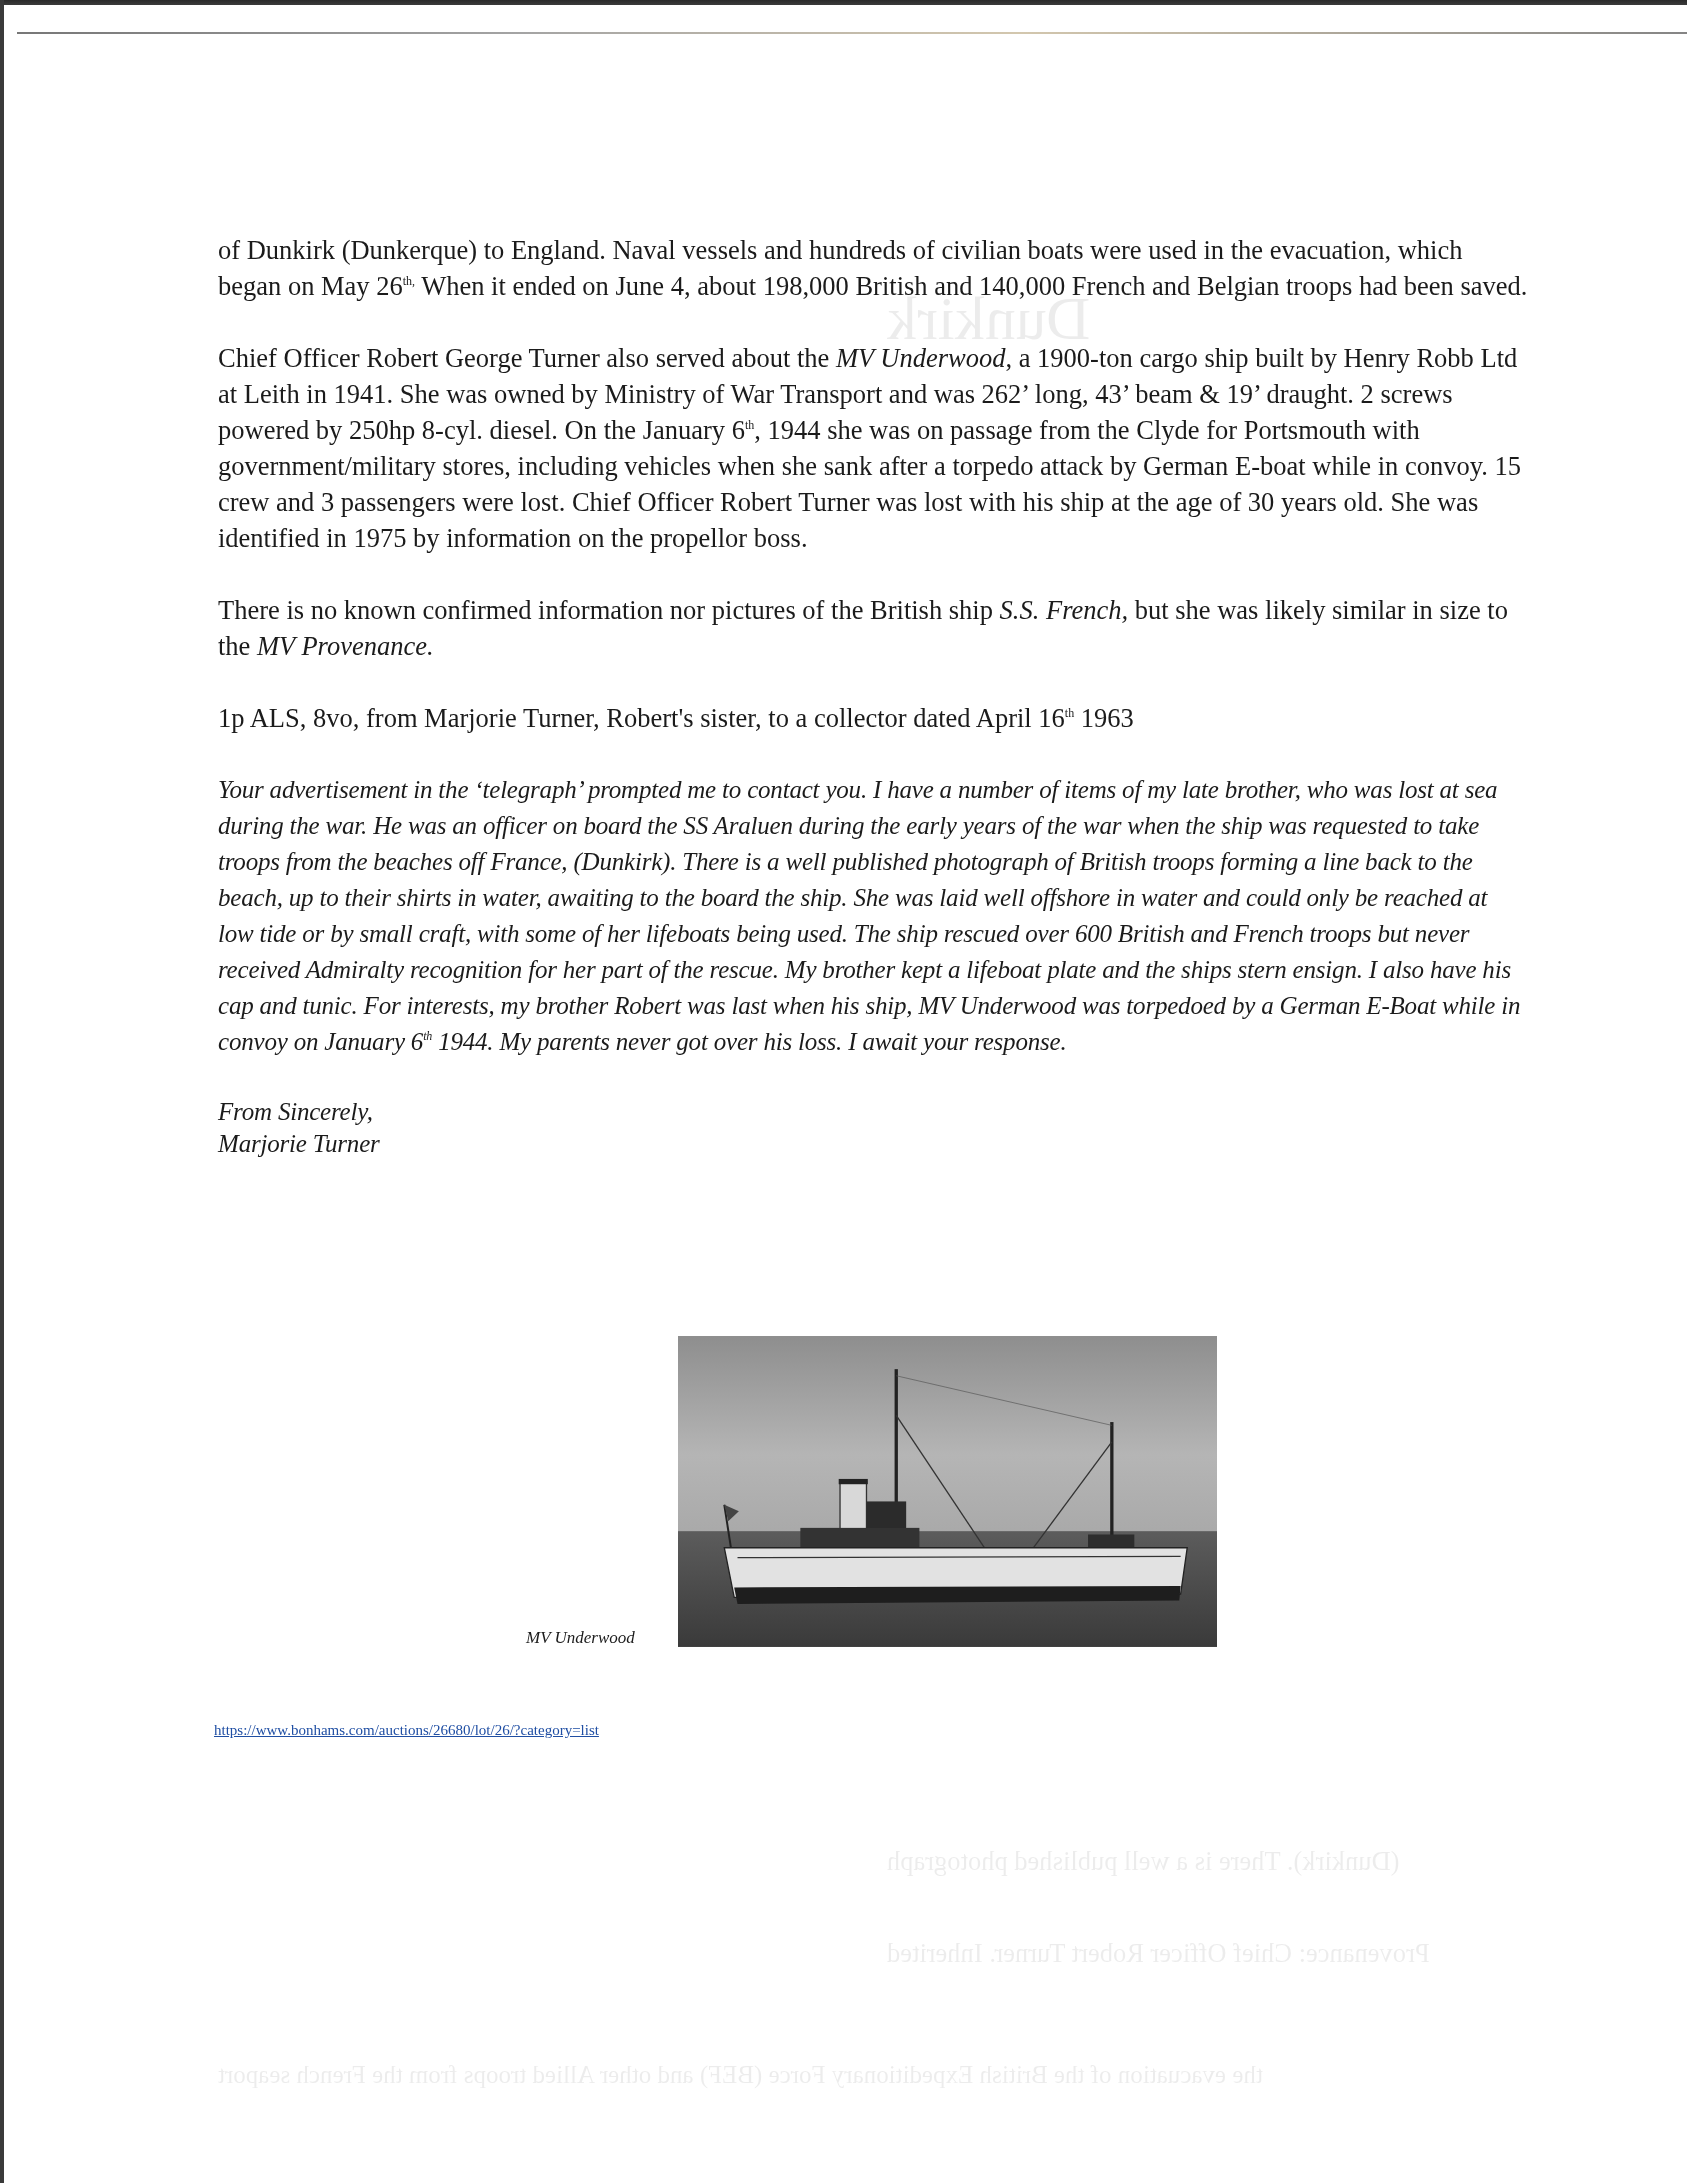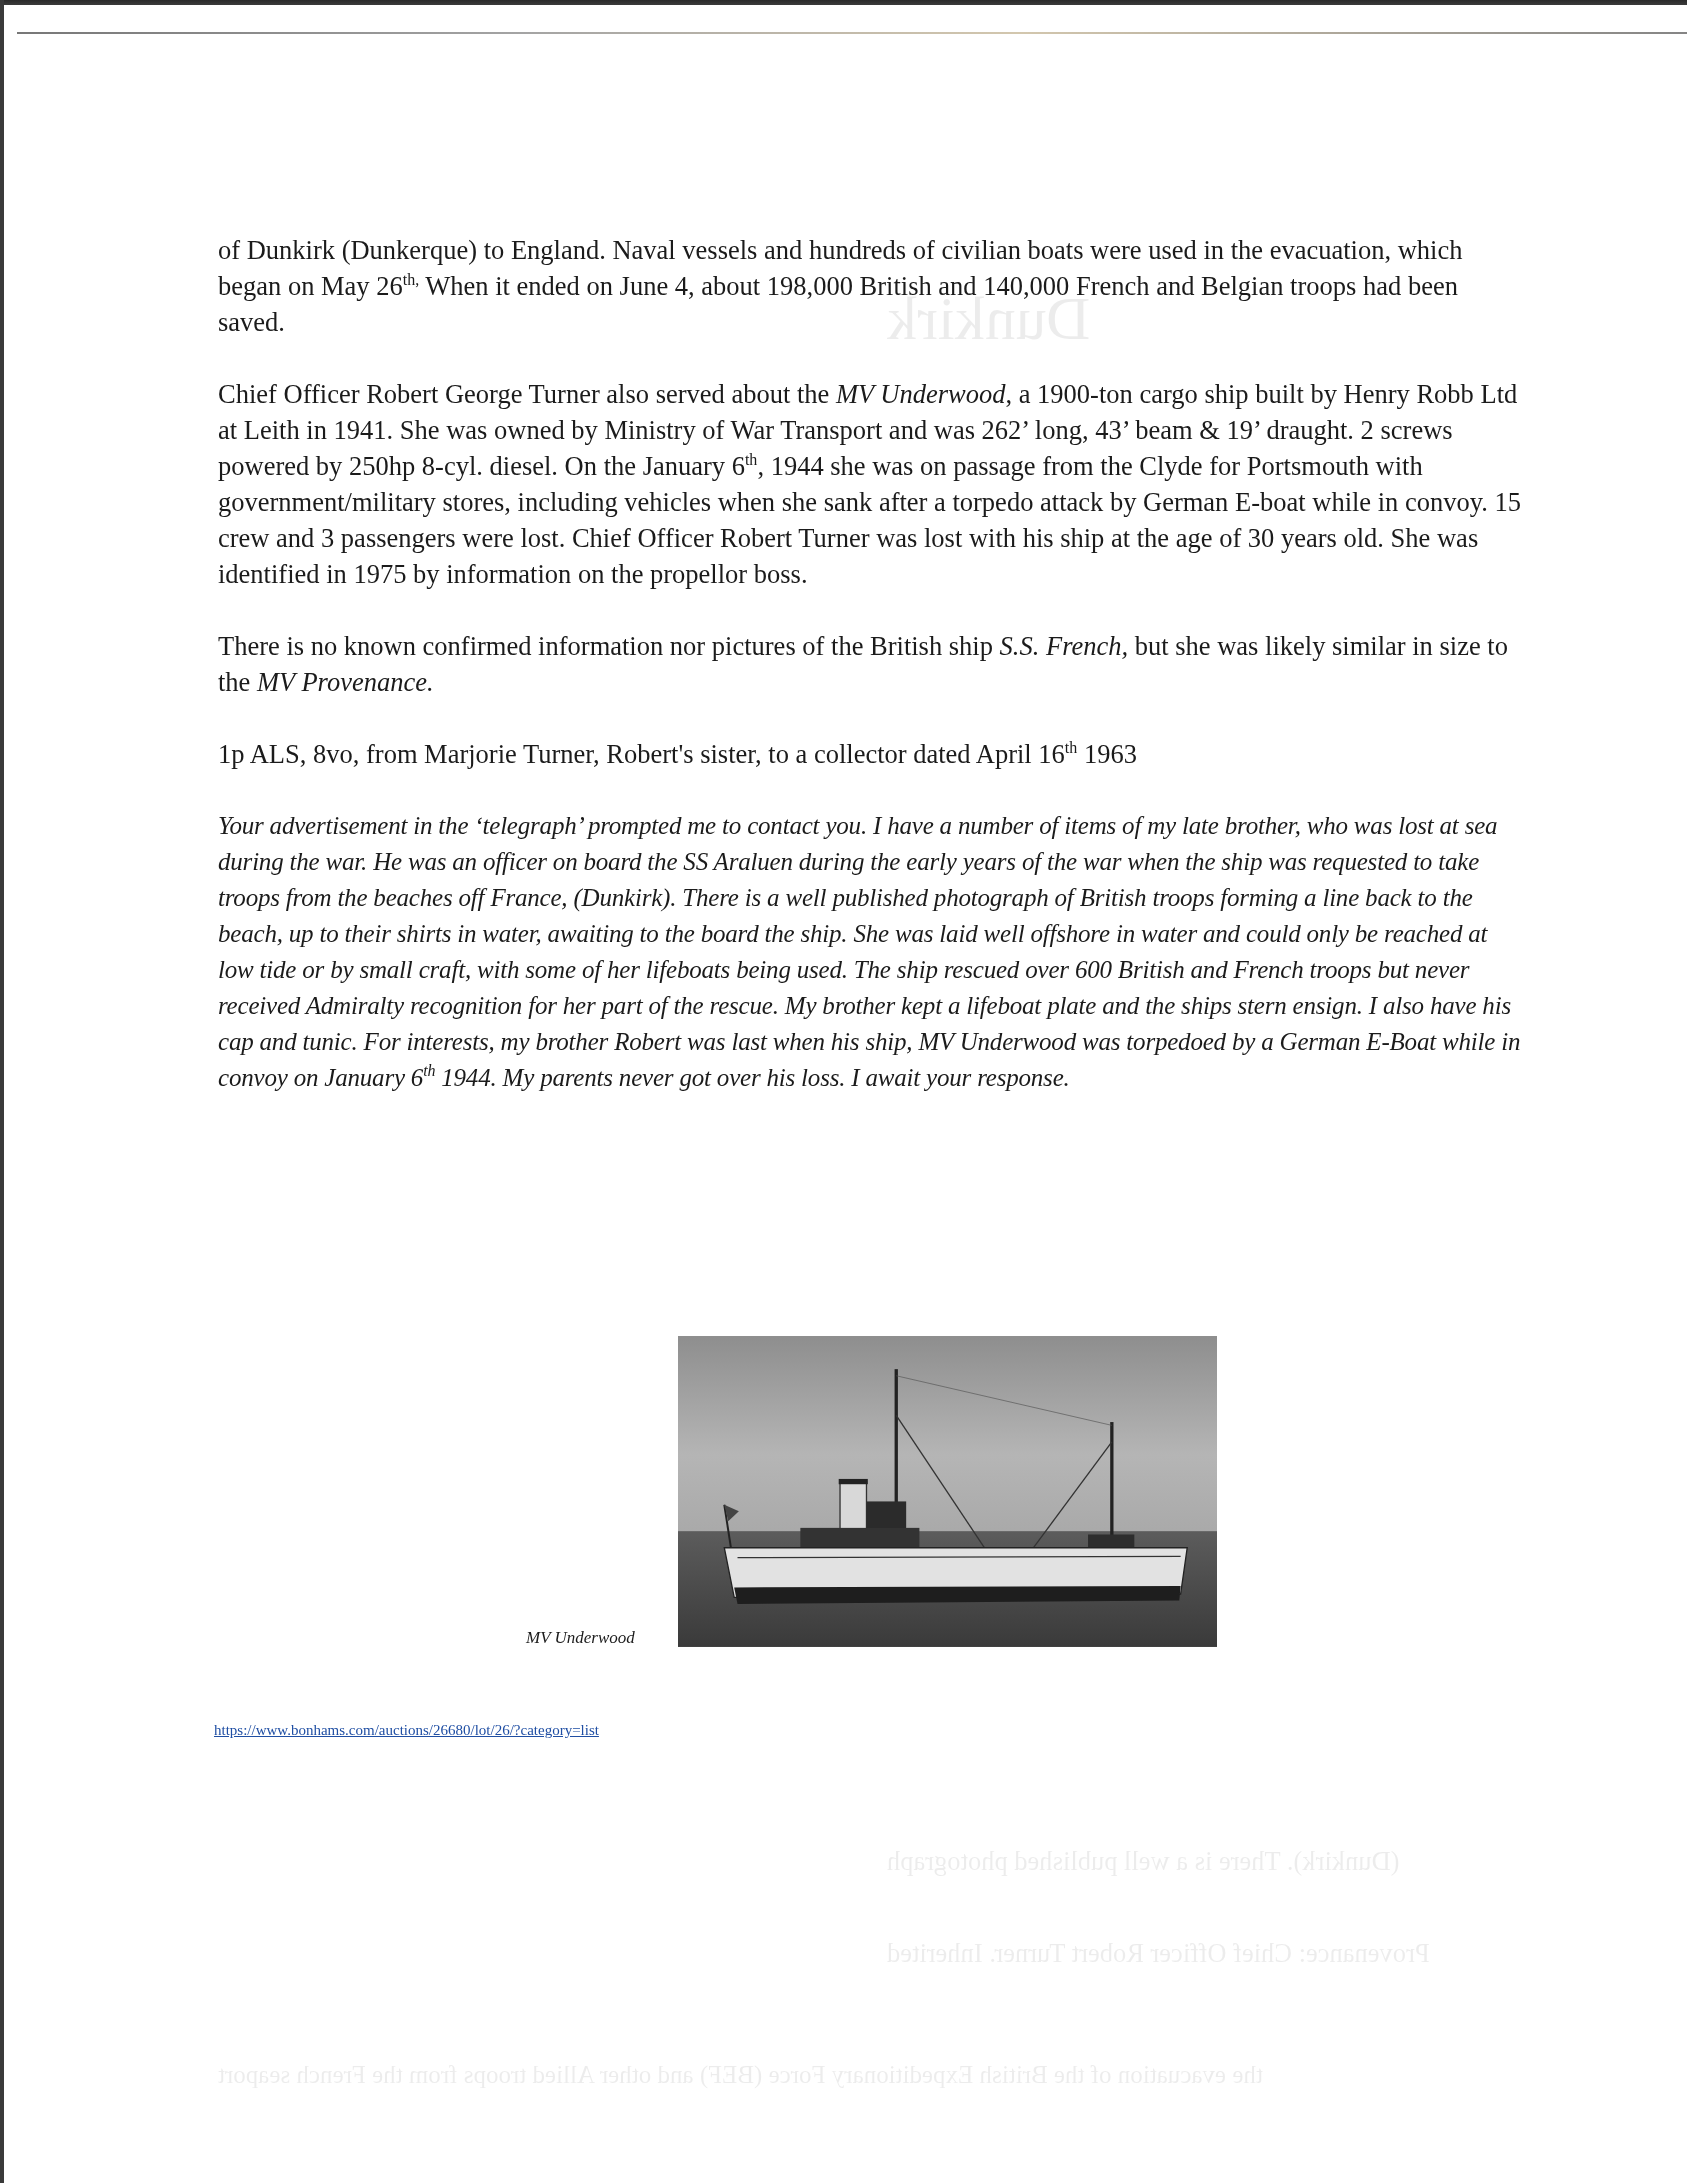--- a/index.html
+++ b/index.html
@@ -35,21 +35,21 @@
   .ghost.l2 { left: 887px; top: 1938px; font-size: 26.5px; }
   .ghost.l3 { left: 218px; top: 2061px; font-size: 25px; }
 
   .content {
     position: absolute; left: 218px; top: 232px; width: 1310px;
     font-size: 26.5px; line-height: 36px;
   }
   .content p { margin: 0; }
   .para { margin-bottom: 36px !important; }
   i, .ital { font-style: italic; }
-  sup { font-size: 16px; line-height: 0; vertical-align: 10px; }
+  sup { font-size: 12px; line-height: 0; vertical-align: 10px; }
 
   .letter { font-style: italic; font-size: 25px; line-height: 36px; letter-spacing: -0.2px; }
   .salutation { margin-top: 0; margin-bottom: 36px !important; }
   .closing { margin-top: 36px !important; line-height: 32px; }
 
   .figure {
     position: absolute; left: 678px; top: 1336px; width: 539px; height: 311px;
     background: #9a9a9a; overflow: hidden;
   }
   .figure svg { display: block; }
@@ -80,20 +80,24 @@
 
   <p class="para"><span>Chief Officer Robert George Turner also served about the </span><i>MV Underwood</i><span>, a 1900-ton cargo ship built by Henry Robb Ltd at Leith in 1941.   She was owned by Ministry of War Transport and was 262’ long, 43’ beam &amp; 19’ draught. 2 screws powered by 250hp 8-cyl. diesel.  On the January 6</span><sup>th</sup><span>, 1944 she was on passage from the Clyde for Portsmouth with government/military stores, including vehicles when she sank after a torpedo attack by German E-boat while in convoy. 15 crew and 3 passengers were lost. Chief Officer Robert Turner was lost with his ship at the age of 30 years old.  She was identified in 1975 by information on the propellor boss.</span></p>
 
   <p class="para"><span>There is no known confirmed information nor pictures of the British ship </span><i>S.S. French,</i><span> but she was likely similar in size to the </span><i>MV Provenance.</i></p>
 
   <p class="para"><span>1p ALS, 8vo, from Marjorie Turner, Robert's sister, to a collector dated April 16</span><sup>th</sup><span> 1963</span></p>
 
 
   <p class="letter"><span>Your advertisement in the ‘telegraph’ prompted me to contact you.  I have a number of items of my late brother, who was lost at sea during the war.  He was an officer on board the SS Araluen during the early years of the war when the ship was requested to take troops from the beaches off France, (Dunkirk).  There is a well published photograph of British troops forming a line back to the beach, up to their shirts in water, awaiting to the board the ship.  She was laid well offshore in water and could only be reached at low tide or by small craft, with some of her lifeboats being used.  The ship rescued over 600 British and French troops but never received Admiralty recognition for her part of the rescue.  My brother kept a lifeboat plate and the ships stern ensign.  I also have his cap and tunic.  For interests, my brother Robert was last when his ship, MV Underwood was torpedoed by a German E-Boat while in convoy on January 6</span><sup>th</sup><span> 1944.  My parents never got over his loss.  I await your response.</span></p>
 
+  <p class="letter closing">
+    <span>From Sincerely,</span><br>
+    <span>Marjorie Turner</span>
+  </p>
 </div>
 
 <div class="figure">
   <svg width="539" height="311" viewBox="0 0 815 470">
     <defs>
       <linearGradient id="sky" x1="0" y1="0" x2="0" y2="1">
         <stop offset="0" stop-color="#8e8e8e"></stop>
         <stop offset="0.6" stop-color="#b5b5b5"></stop>
         <stop offset="1" stop-color="#a9a9a9"></stop>
       </linearGradient>

